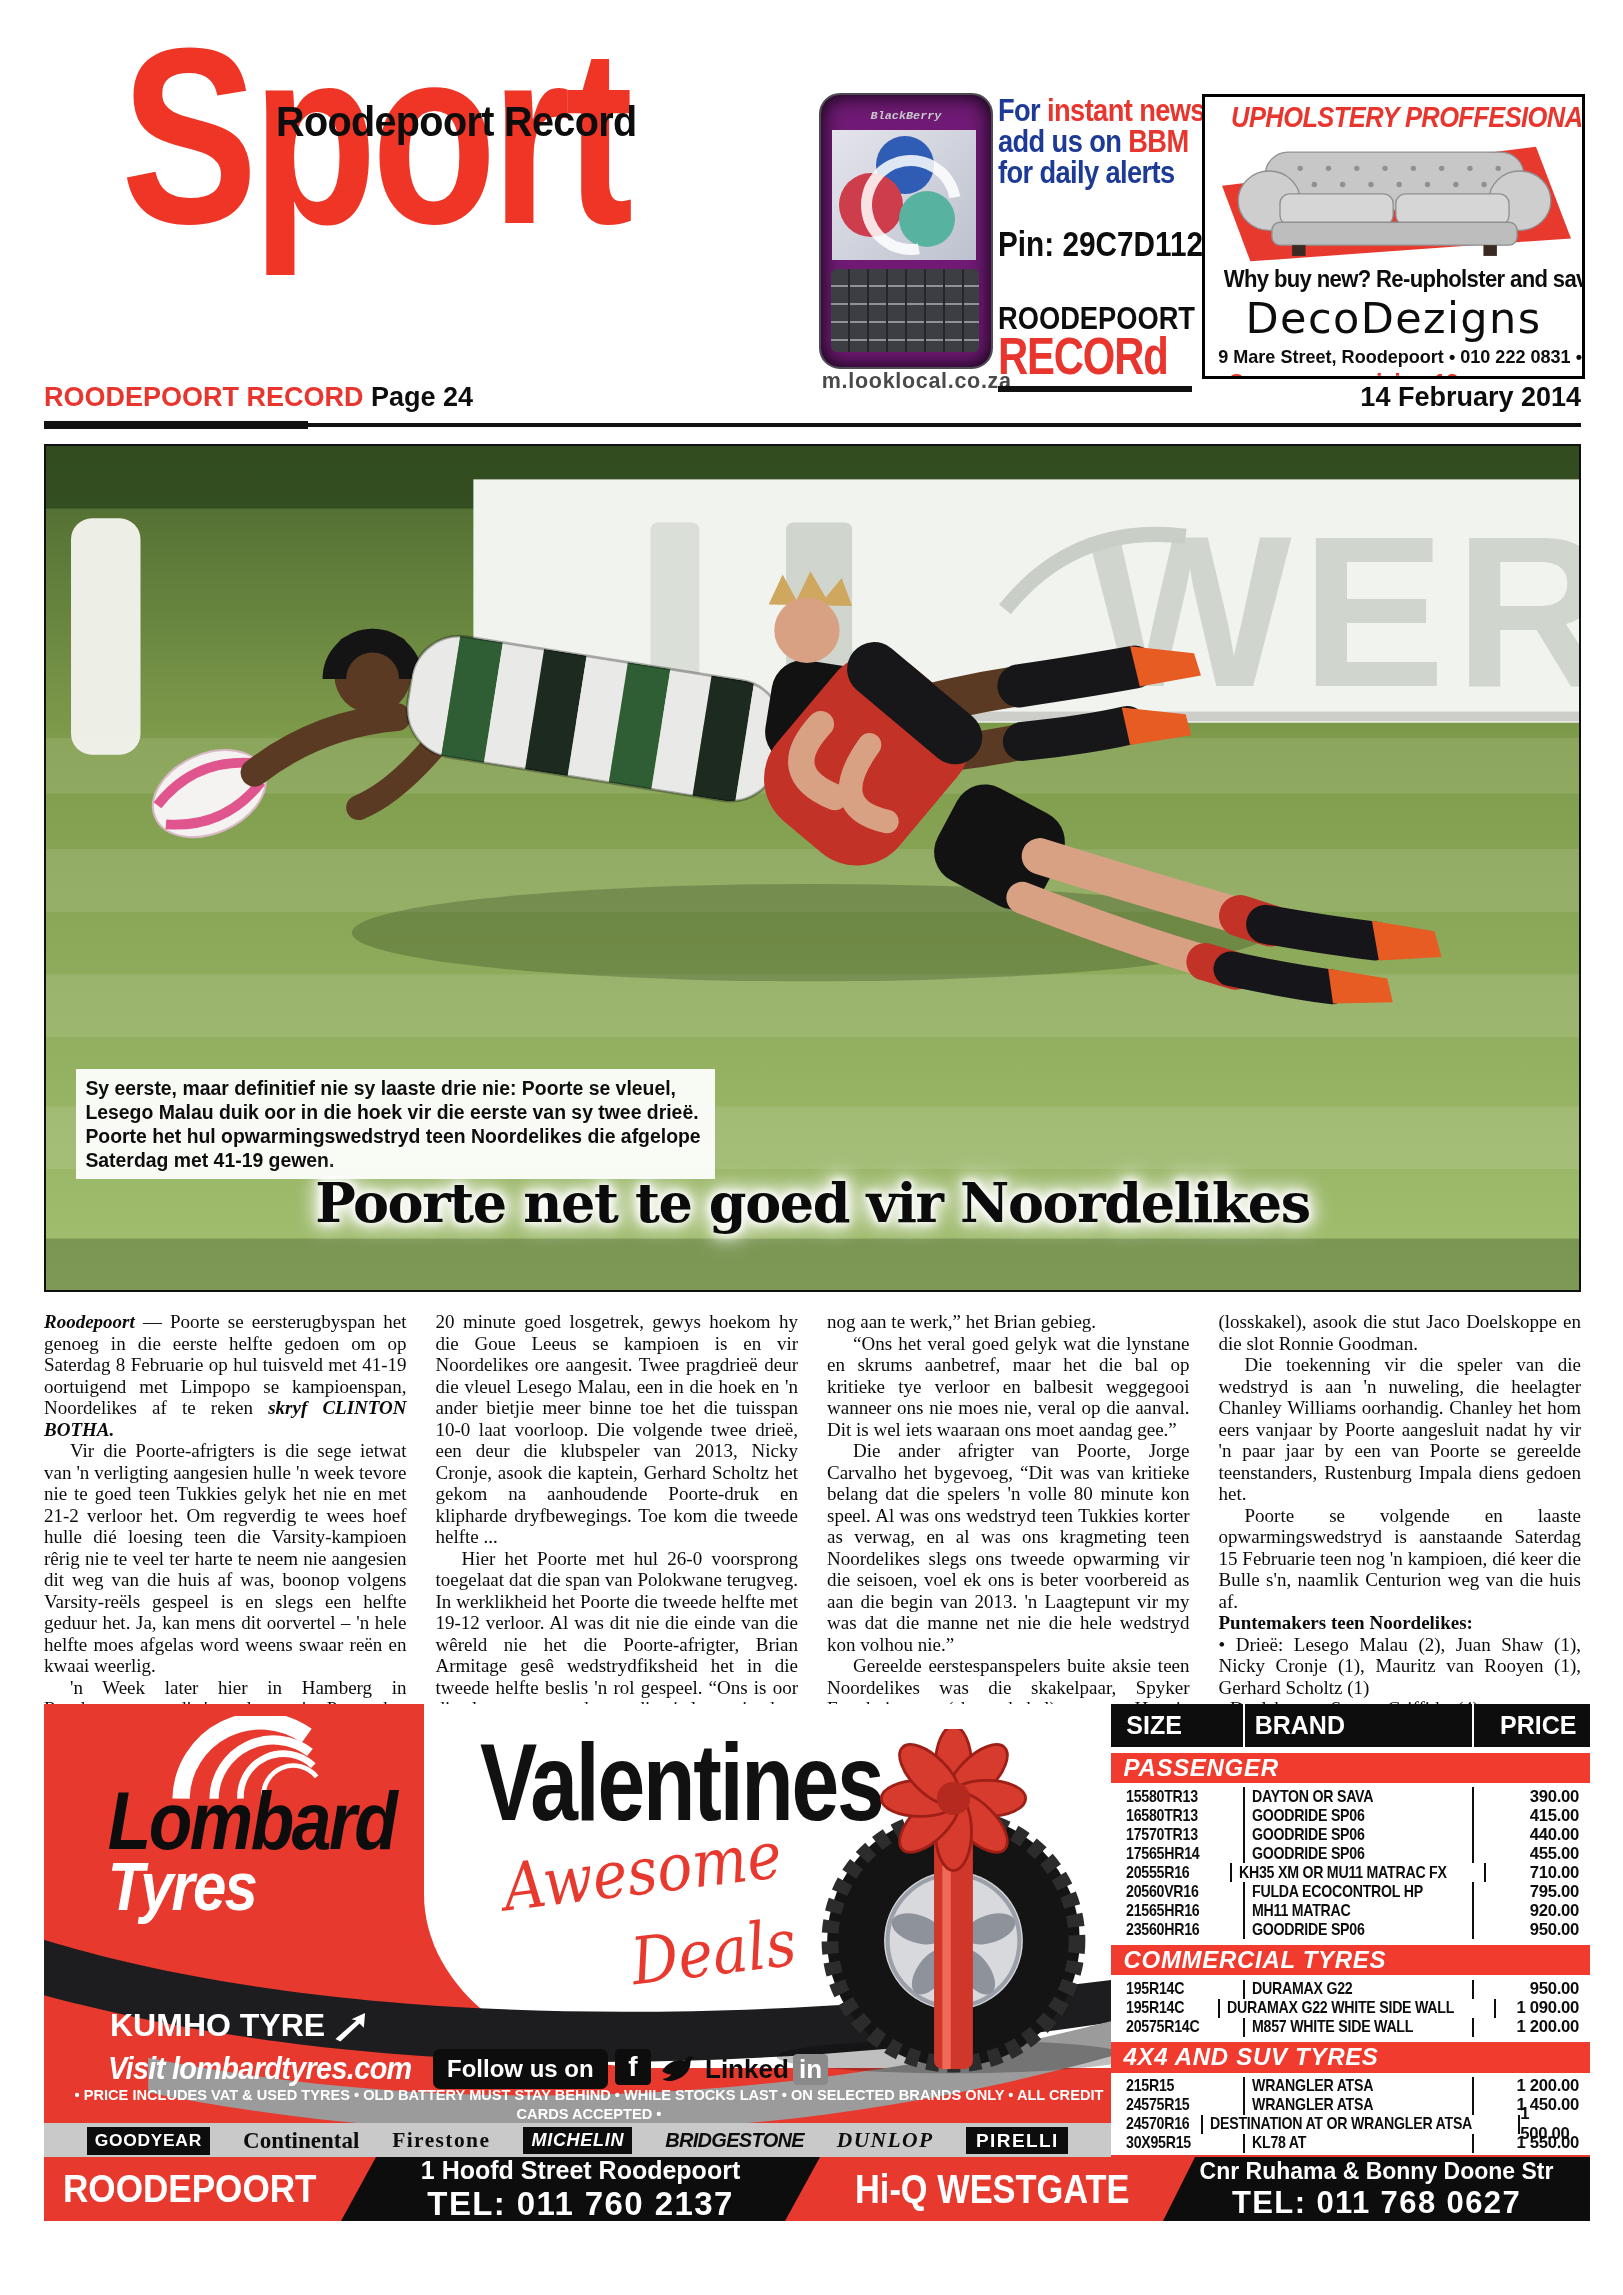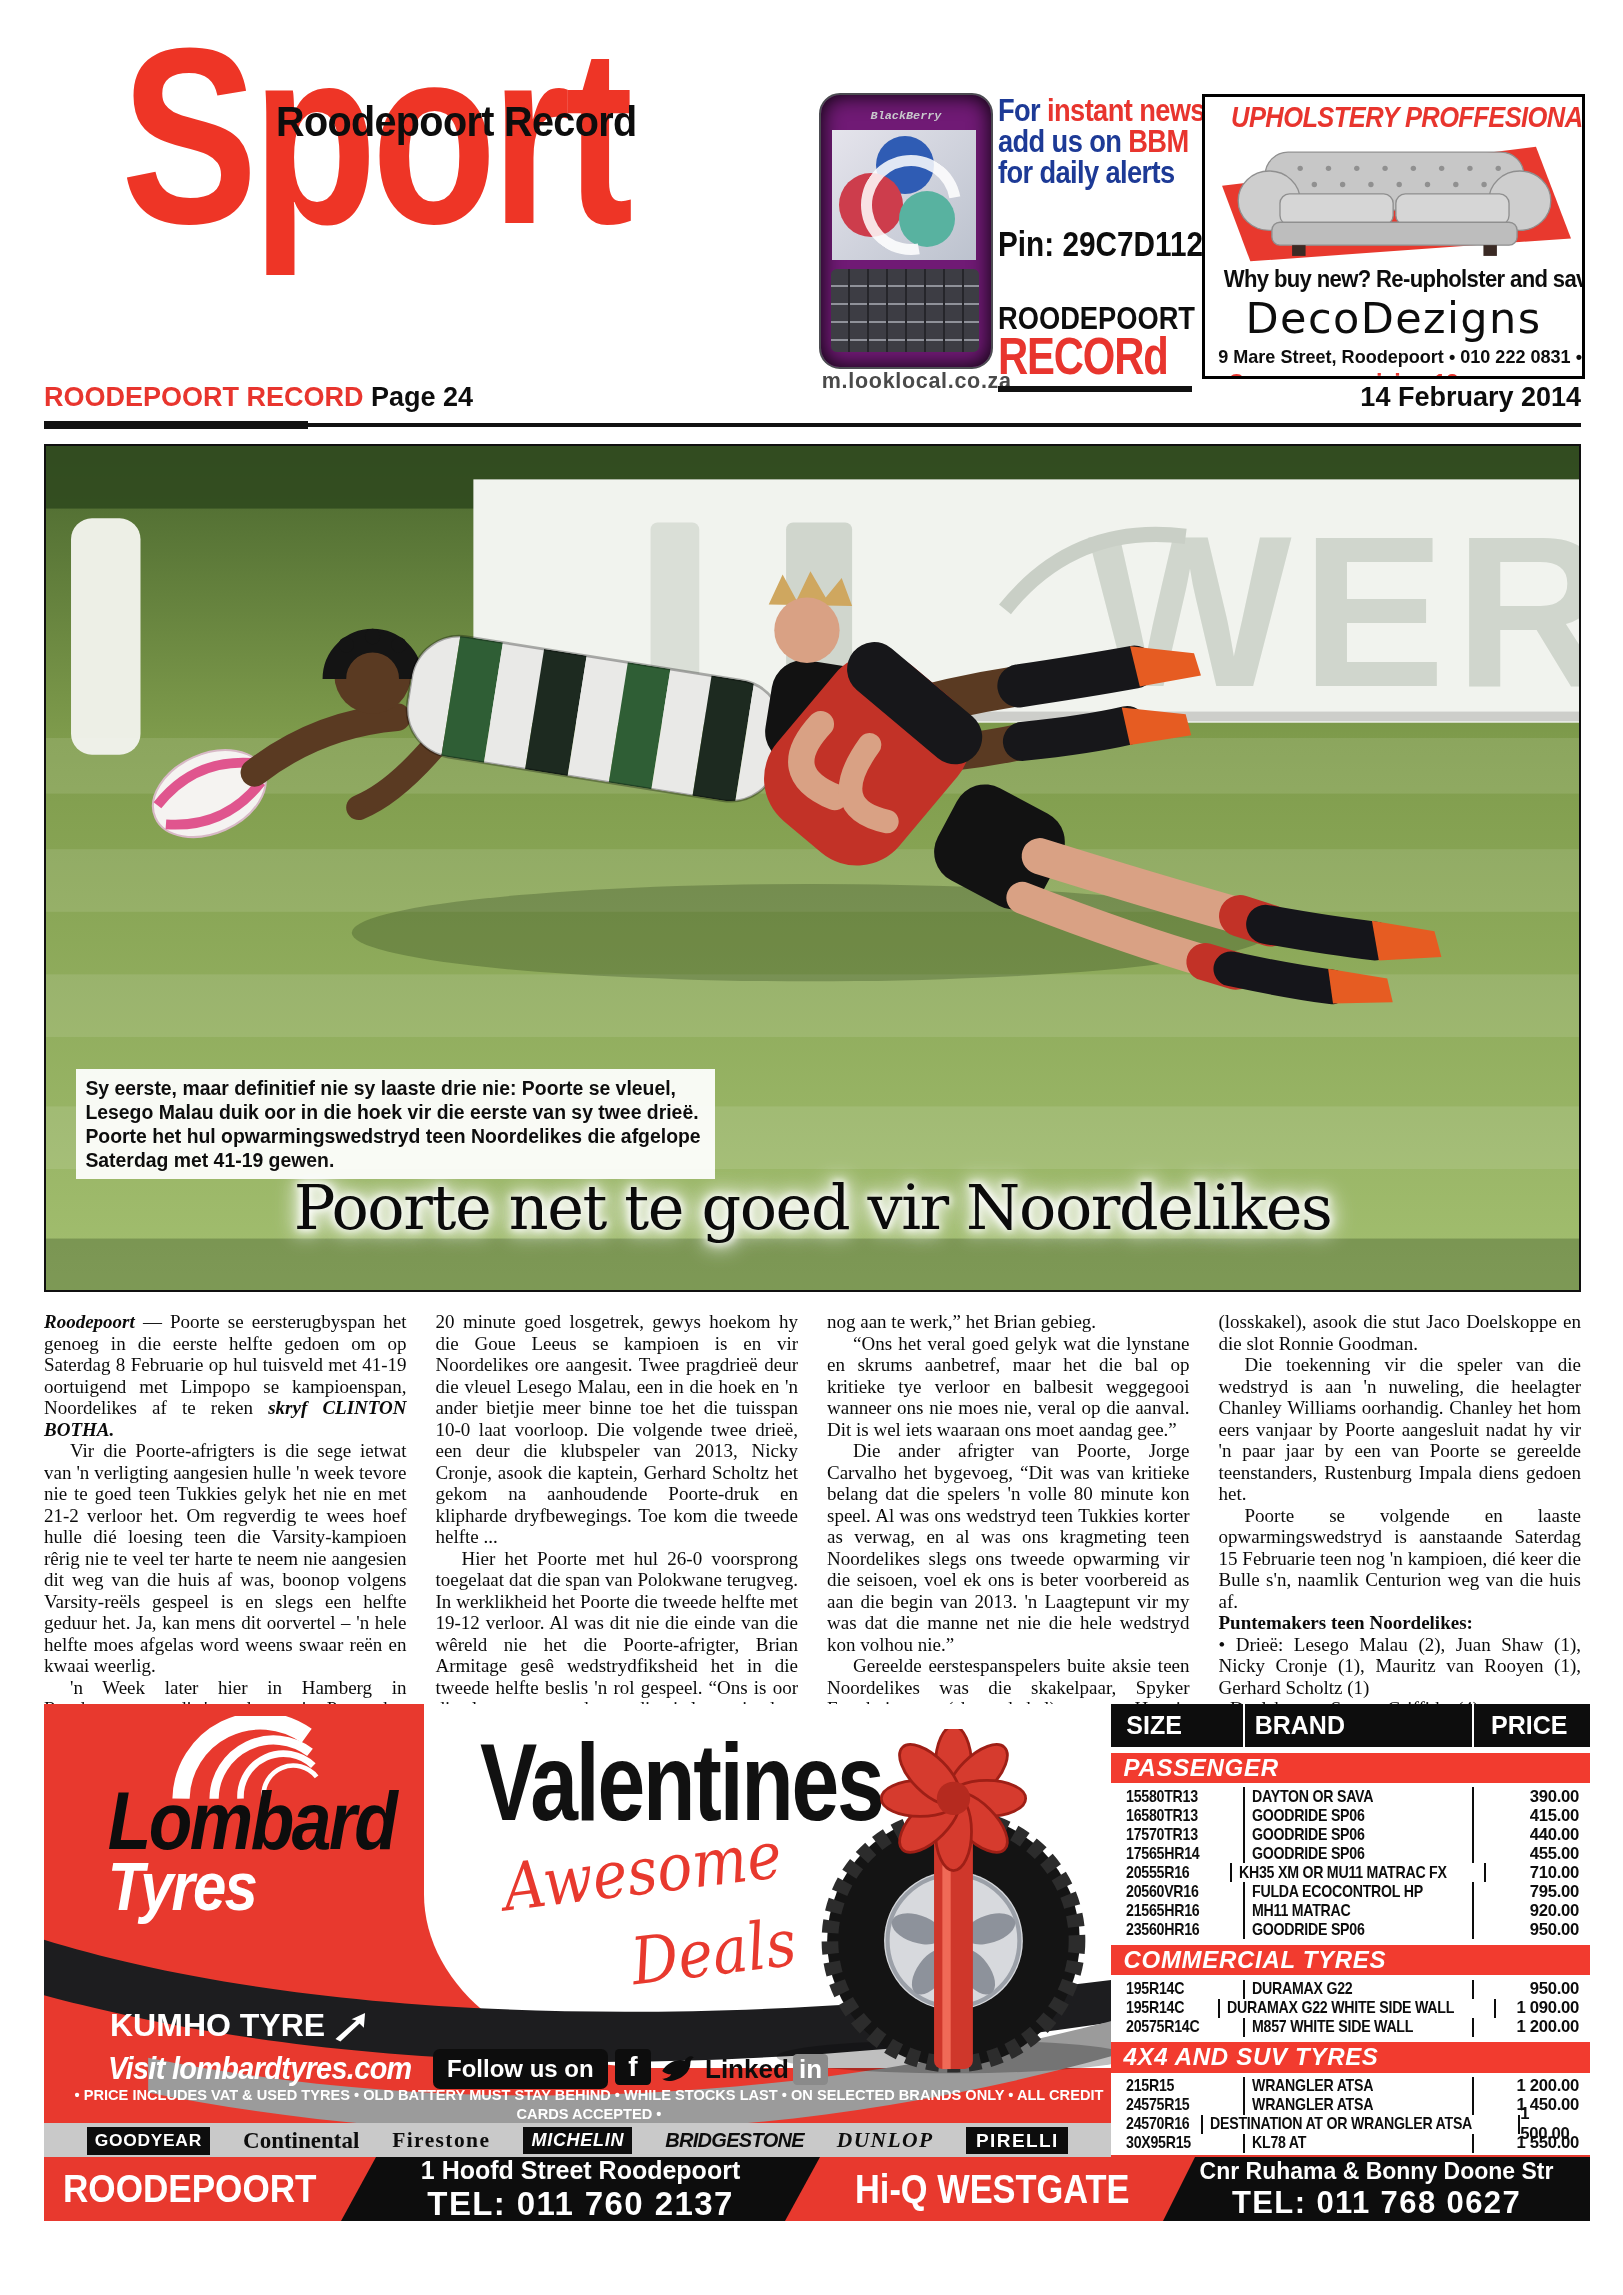--- a/index.html
+++ b/index.html
@@ -63,21 +63,21 @@
   .rule-a{position:absolute;left:44px;top:421px;width:264px;height:8.3px;background:#111;}
   .rule-b{position:absolute;left:44px;top:423px;width:1537px;height:4.2px;background:#111;}
 
   
   .photo{position:absolute;left:44px;top:444px;width:1537px;height:848px;border:2.8px solid #101010;
         box-sizing:border-box;margin:0;overflow:hidden;}
   .photo svg.scene{position:absolute;left:0;top:0;width:100%;height:100%;}
   .cap{position:absolute;left:9.7px;top:623px;width:639px;background:rgba(255,255,255,.93);
         padding:7px 9.7px;font-size:19.4px;line-height:24px;font-weight:bold;box-sizing:border-box;margin-left:20px;}
   .headline{position:absolute;left:0;width:100%;top:725px;margin:0;text-align:center;
-        font-family:"DejaVu Serif",serif;font-size:62px;font-weight:normal;color:#0b0b0b;letter-spacing:-1.4px;
+        font-family:"DejaVu Serif",serif;font-size:54px;font-weight:bold;color:#0b0b0b;letter-spacing:-1.4px;
         white-space:nowrap;text-shadow:0 0 7px #fff,0 0 11px #fff,0 0 18px #fff,0 0 23.6px #fff,0 0 28px #fff;}
 
   
   .article{position:absolute;left:44px;top:1311px;width:1537px;height:389px;display:flex;gap:29px;}
   .article .col{flex:1;font-family:"Liberation Serif",serif;font-size:19px;line-height:21.5px;
         text-align:justify;color:#0b0b0b;}
   .article p{margin:0;}
   .article p.ind{text-indent:26px;}
   .article p.b{font-weight:bold;}
   .article .bi{font-weight:bold;font-style:italic;}
@@ -123,21 +123,21 @@
   .brand.b3{background:#0d0d0d;color:#fff;padding:2.8px 8.3px;font-size:18px;font-style:italic;letter-spacing:0.7px;}
   .brand.b4{font-size:20px;font-style:italic;letter-spacing:-0.7px;}
   .brand.b5{font-size:21.5px;font-style:italic;font-family:"Liberation Serif",serif;letter-spacing:1.4px;}
   .brand.b6{background:#0d0d0d;color:#fff;padding:2.8px 9.7px;font-size:19px;letter-spacing:1.4px;}
 
   .tyretable{position:absolute;left:1067px;top:0;width:479px;height:451px;background:#fff;font-weight:bold;}
   .tt-head{display:flex;background:#0d0d0d;color:#fff;height:43px;align-items:stretch;font-size:25px;}
   .tt-head>div{display:flex;align-items:center;}
   .tt-head .c-size{width:132px;padding-left:15.3px;box-sizing:border-box;}
   .tt-head .c-brand{flex:1;padding-left:9.7px;border-left:2.8px solid #fff;}
-  .tt-head .c-price{width:118px;border-left:2.8px solid #fff;justify-content:flex-start;padding-left:17px;box-sizing:border-box;}
+  .tt-head .c-price{width:118px;border-left:2.8px solid #fff;justify-content:flex-start;padding-left:26px;box-sizing:border-box;}
   .tt-bar{background:#f23b2f;color:#fff;font-style:italic;font-weight:bold;font-size:24px;height:30.5px;
         line-height:30.5px;padding-left:12.5px;margin:5.6px 0 4.2px;letter-spacing:0.7px;}
   .tt-row{display:flex;height:19px;align-items:stretch;font-size:16.7px;letter-spacing:-0.3px;}
   .tt-row>div{display:flex;align-items:center;}
   .tt-row .c-size{width:132px;padding-left:15.3px;box-sizing:border-box;}
   .tt-row .c-brand{flex:1;padding-left:7px;border-left:2.8px solid #0d0d0d;}
   .tt-row .c-price{width:118px;border-left:2.8px solid #0d0d0d;justify-content:flex-end;padding-right:11px;box-sizing:border-box;}
   .sq{transform:scaleX(.85);transform-origin:left center;white-space:nowrap;display:inline-block;}
 
   .adbar{position:absolute;left:0;top:453px;width:1546px;height:64px;background:#e8392e;}

